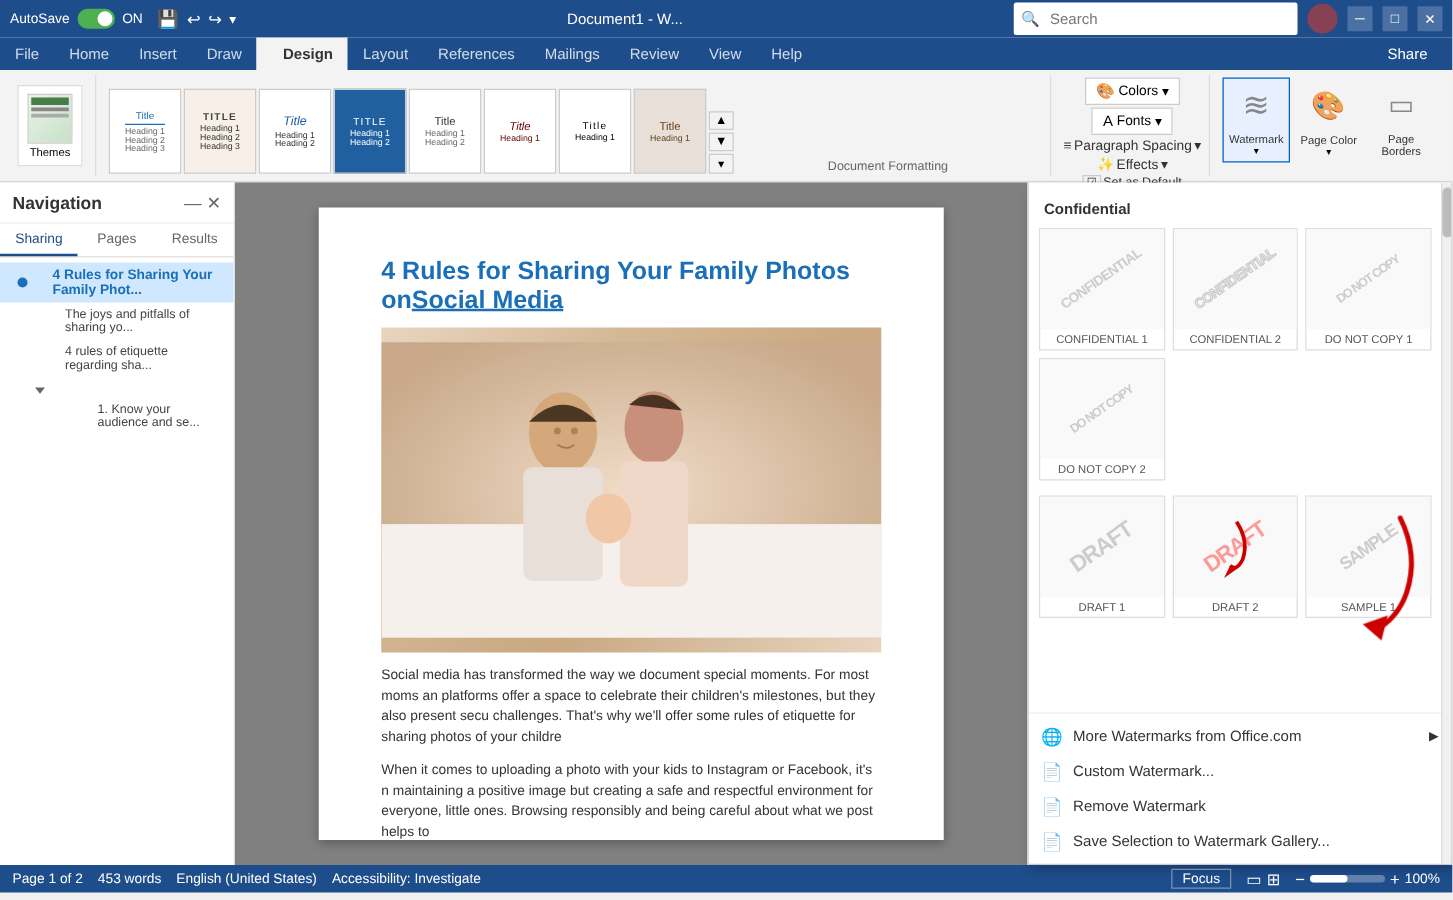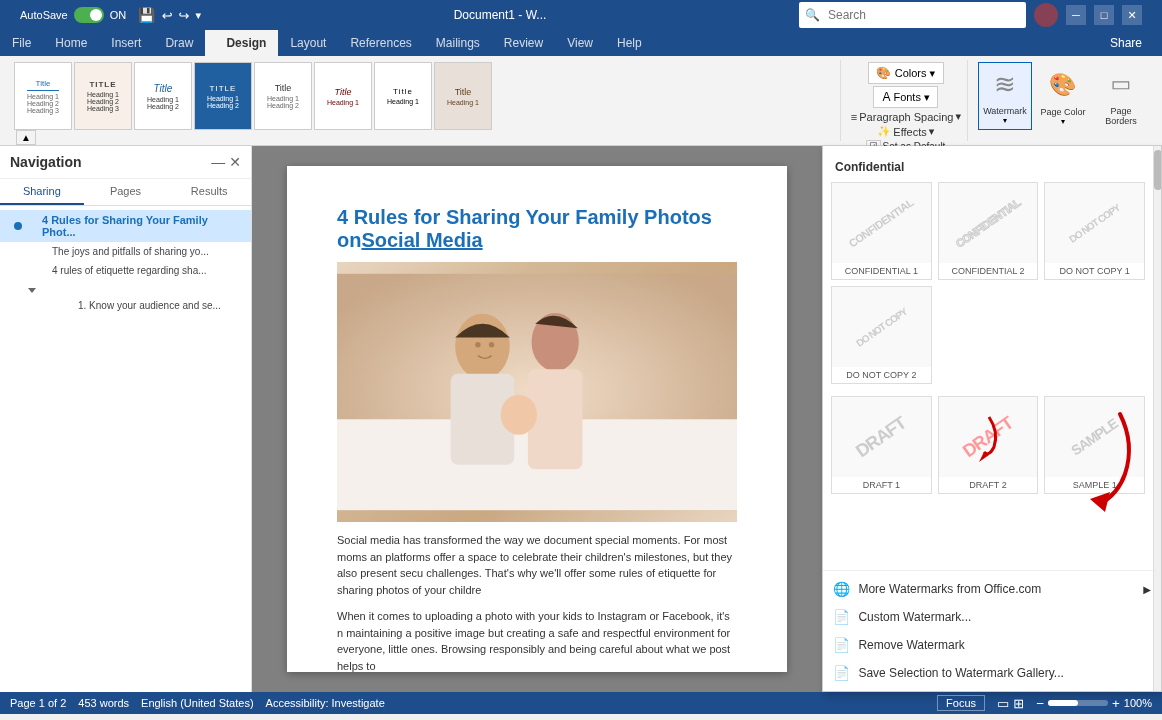--- a/index.html
+++ b/index.html
@@ -5,21 +5,21 @@
     * { box-sizing: border-box; margin: 0; padding: 0; }
     body { font-family: 'Segoe UI', Arial, sans-serif; font-size: 12px; background: #f0f0f0; overflow: hidden; width: 1162px; height: 720px; }
 
     
     .title-bar {
       height: 30px;
       background: #1e4d8c;
       display: flex;
       align-items: center;
       justify-content: space-between;
-      padding: 0 20px;
+      padding: 0 8px;
       color: white;
     }
     .title-bar-left { display: flex; align-items: center; gap: 6px; font-size: 11px; }
     .title-bar-btn { width: 20px; height: 20px; background: rgba(255,255,255,0.2); border: none; color: white; cursor: pointer; font-size: 11px; display: flex; align-items: center; justify-content: center; }
     .ribbon-tabs { display: flex; background: #1e4d8c; padding: 0; }
     .ribbon-tab { padding: 6px 12px; color: rgba(255,255,255,0.8); font-size: 12px; cursor: pointer; }
     .ribbon-tab.active { background: #f3f3f3; color: #333; }
     .ribbon-content { display: flex; align-items: stretch; padding: 4px 8px; height: 90px; gap: 4px; }
     .ribbon-group { display: flex; flex-direction: column; align-items: center; padding: 2px 6px; border-right: 1px solid #ddd; }
     .ribbon-items { display: flex; align-items: center; gap: 4px; flex: 1; }
@@ -35,21 +35,21 @@
     .page-btn { width: 54px; height: 68px; background: none; border: none; cursor: pointer; display: flex; flex-direction: column; align-items: center; justify-content: flex-start; padding: 4px 2px; font-size: 10px; text-align: center; }
     .page-btn-icon { width: 32px; height: 40px; display: flex; align-items: center; justify-content: center; font-size: 20px; margin-bottom: 4px; }
 
     
     .share-btn { background: #1e4d8c; color: white; border: none; padding: 4px 12px; cursor: pointer; font-size: 12px; display: flex; align-items: center; gap: 4px; }
 
     
     .main-area { display: flex; height: calc(720px - 30px - 122px - 22px); }
 
     
-    .nav-pane { width: 252px; background: white; border-right: 1px solid #ddd; display: flex; flex-direction: column; }
+    .nav-pane { width: 188px; background: white; border-right: 1px solid #ddd; display: flex; flex-direction: column; }
     .nav-header { display: flex; align-items: center; justify-content: space-between; padding: 8px 10px; border-bottom: 1px solid #eee; }
     .nav-title { font-size: 14px; font-weight: 600; color: #333; }
     .nav-search { padding: 6px 8px; border-bottom: 1px solid #eee; display: flex; align-items: center; }
     .nav-search input { flex: 1; border: 1px solid #ccc; padding: 3px 6px; font-size: 11px; outline: none; }
     .nav-search-btn { background: #f0f0f0; border: 1px solid #ccc; border-left: none; padding: 3px 6px; cursor: pointer; }
     .nav-tabs { display: flex; border-bottom: 1px solid #ddd; }
     .nav-tab { flex: 1; padding: 6px 4px; text-align: center; font-size: 11px; cursor: pointer; color: #666; border-bottom: 2px solid transparent; }
     .nav-tab.active { color: #1e4d8c; border-bottom: 2px solid #1e4d8c; }
     .nav-items { padding: 4px 0; flex: 1; overflow-y: auto; }
     .nav-item { padding: 4px 10px; font-size: 11px; cursor: pointer; display: flex; align-items: center; gap: 4px; }
@@ -163,22 +163,34 @@
   <span class="ribbon-tab">Review</span>
   <span class="ribbon-tab">View</span>
   <span class="ribbon-tab">Help</span>
   <div class="ribbon-right-btns">
     <button class="share-btn">Share</button>
   </div>
 </div>
 
 <div class="ribbon-content" style="background:#f3f3f3; border-bottom:1px solid #d0d0d0;">
 
-
-  <div class="ribbon-group" style="flex-direction:column; align-items:flex-start; flex:1;">
+  <div class="ribbon-group" style="align-items:flex-start; padding-right:10px;">
+    <div class="ribbon-items">
+      <button class="theme-btn" style="width:52px; height:65px; display:flex;flex-direction:column; align-items:center; justify-content:center; gap:2px;">
+        <div style="width:36px; height:40px; background:linear-gradient(135deg,#e8f4e8,#c8e0c8); border:1px solid #ccc; display:flex; flex-direction:column; gap:2px; padding:2px;">
+          <div style="height:6px; background:#4a7c4a;"></div>
+          <div style="height:3px; background:#888;"></div>
+          <div style="height:3px; background:#aaa;"></div>
+        </div>
+        <span style="font-size:9px;">Themes</span>
+      </button>
+    </div>
+  </div>
+
+  <div class="ribbon-group" style="flex-direction:row; align-items:flex-end; flex:1;">
     <div class="style-gallery">
       <div class="style-thumb" style="width:58px;">
         <div style="font-size:7px; color:#666; padding:3px; text-align:center;">
           <div style="font-size:8px; color:#1a6fb8; margin-bottom:2px;">Title</div>
           <div style="border-bottom:1px solid #1a6fb8; margin-bottom:2px;"></div>
           <div>Heading 1</div>
           <div>Heading 2</div>
           <div>Heading 3</div>
         </div>
       </div>

